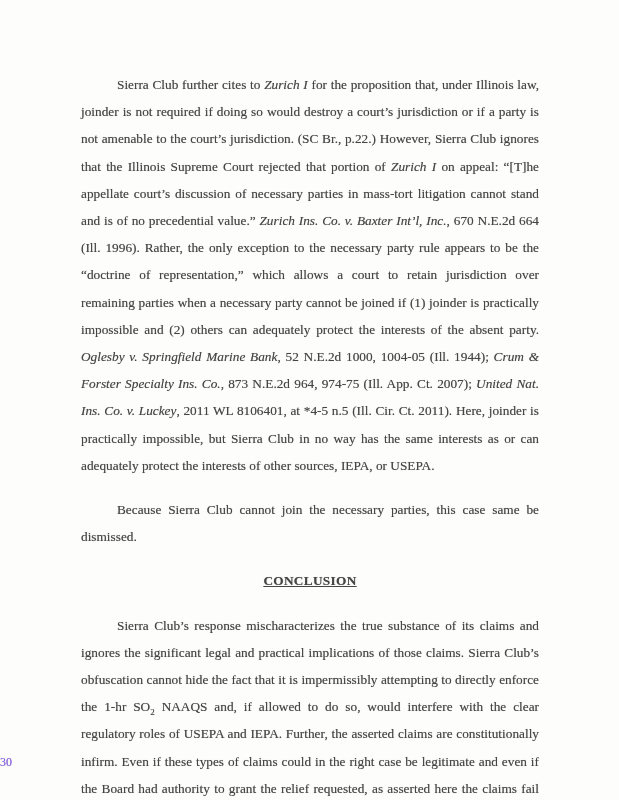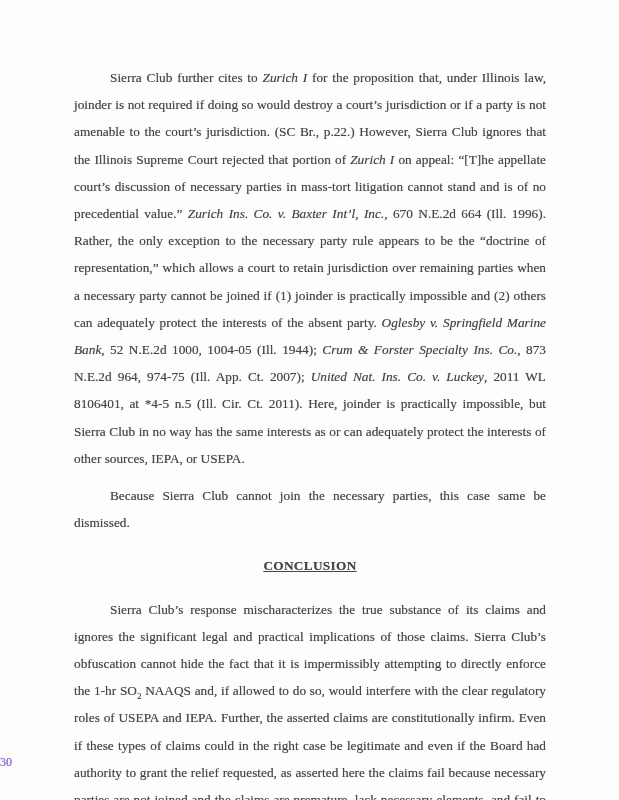--- a/index.html
+++ b/index.html
@@ -20,21 +20,21 @@
     position: absolute;
     top: 54px;
     left: 64px;
     width: 492px;
     font-size: 13.3px;
     line-height: 27.2px;
     text-align: justify;
     text-shadow: 0 0 0.7px rgba(80,80,80,0.55);
   }
   .para {
-    margin: 10px;
+    margin: 17px;
     text-indent: 36px;
   }
   .heading {
     margin: 16px;
     font-size: 13.3px;
     line-height: 27.2px;
     text-align: center;
     text-indent: 0;
     font-weight: bold;
     text-decoration: underline;

